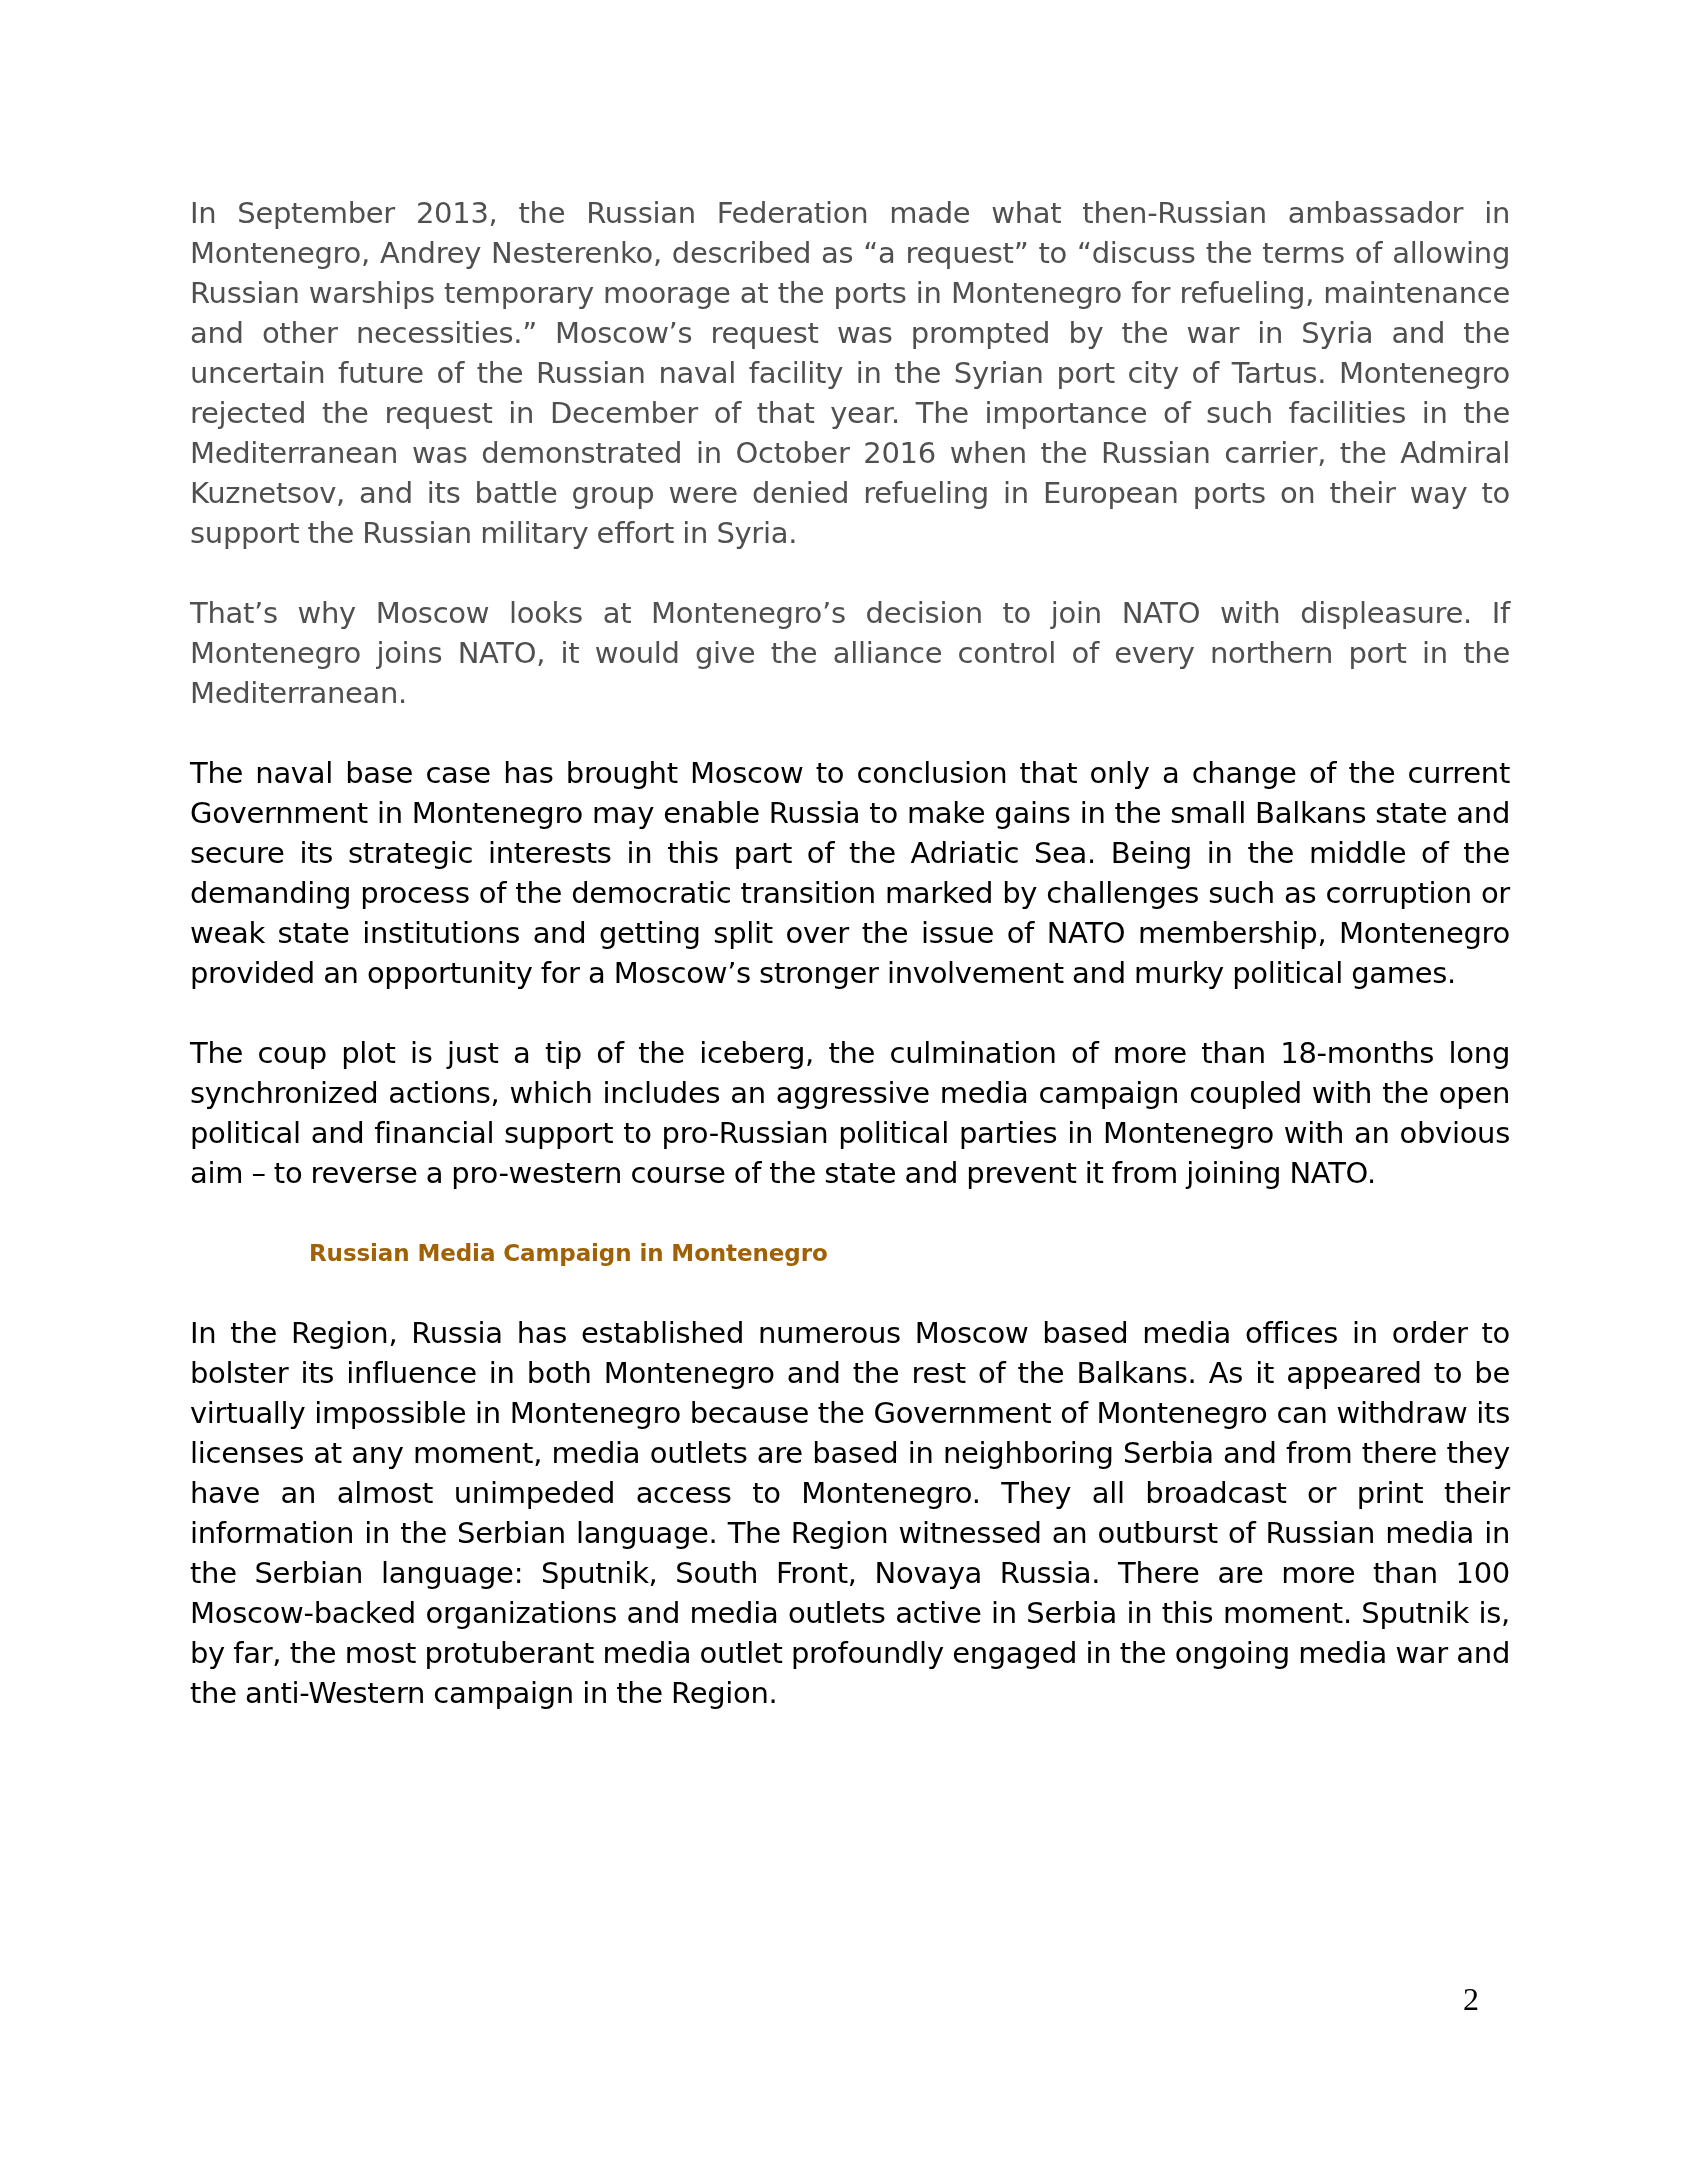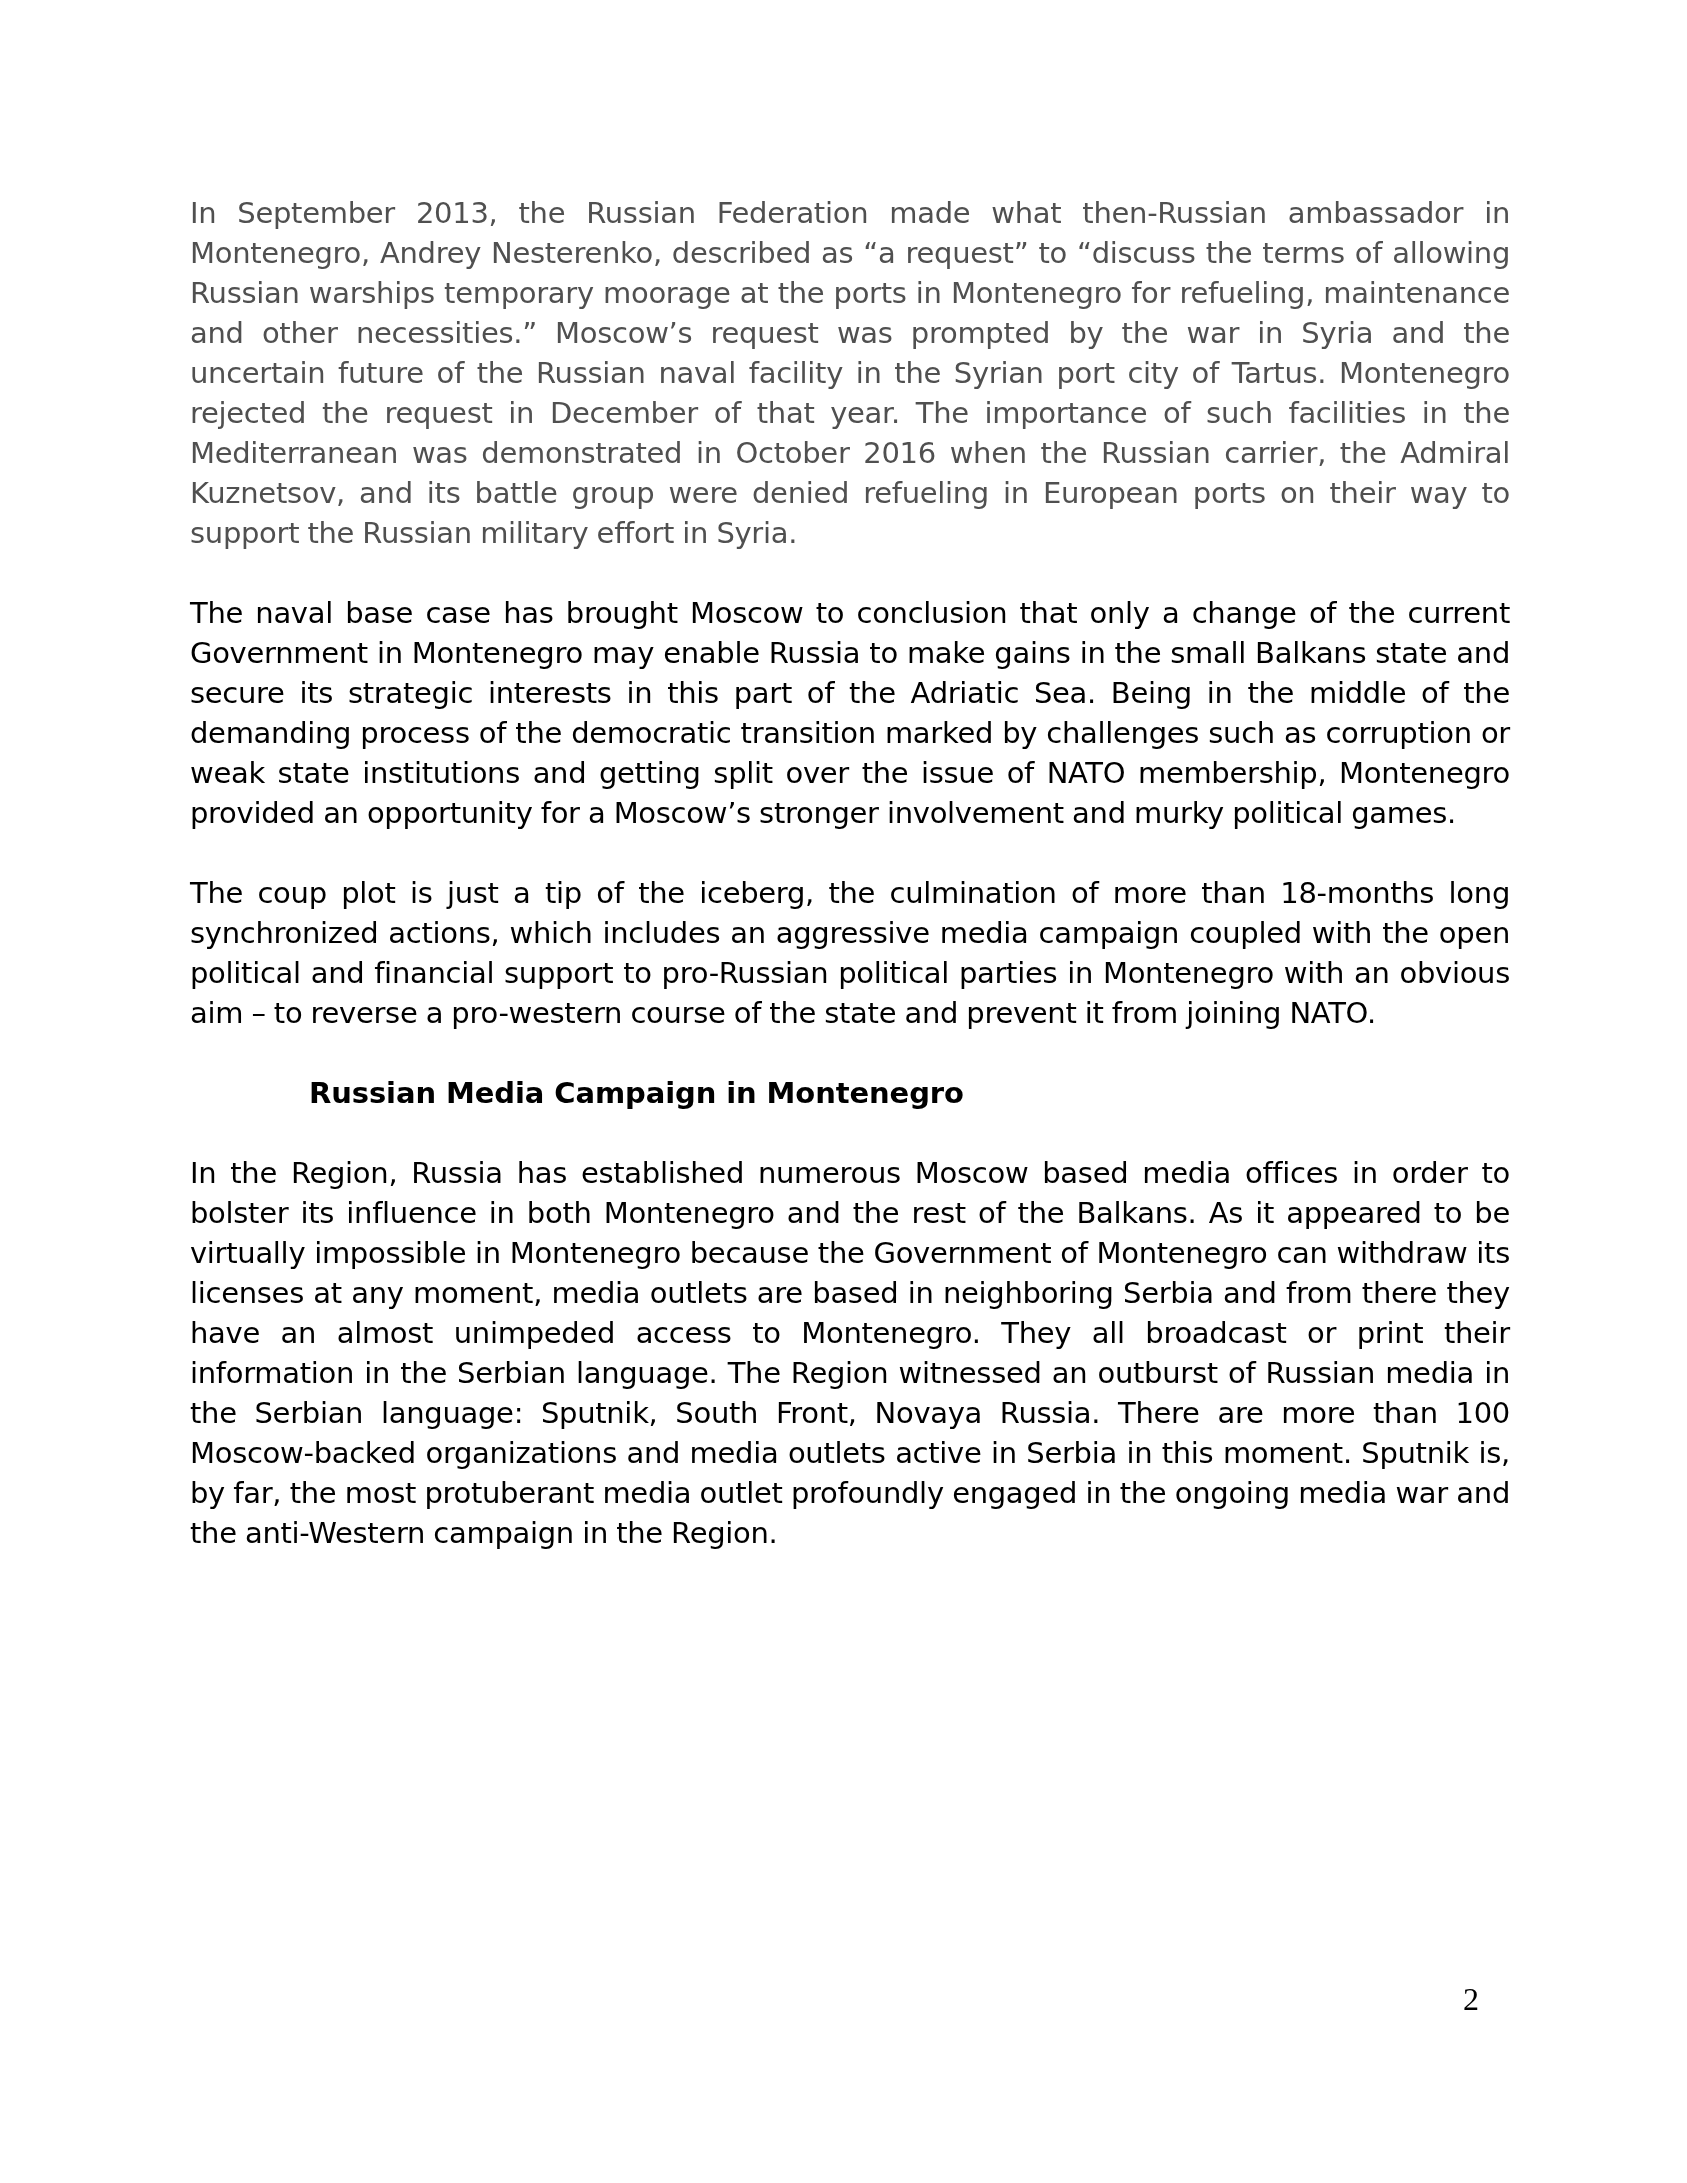--- a/index.html
+++ b/index.html
@@ -30,38 +30,39 @@
       letter-spacing: -0.3px;
       word-spacing: -0.7px;
     }
     .para.gray {
       color: #505050;
     }
     .heading {
       margin: 16px 0 40px 0;
       padding-left: 119px;
       font-weight: bold;
-      font-size: 29px;
+      font-size: 23px;
       letter-spacing: -0.1px;
-      color: #000000;
+      color: #a16207;
     }
     .page-number {
       position: absolute;
       left: 1463px;
       top: 1981px;
       font-family: "Liberation Serif", "DejaVu Serif", serif;
       font-size: 32px;
       color: #000000;
     }
   </style>
 </head>
 <body>
 
 <div class="page">
   <p class="para gray">In September 2013, the Russian Federation made what then-Russian ambassador in Montenegro, Andrey Nesterenko, described as “a request” to “discuss the terms of allowing Russian warships temporary moorage at the ports in Montenegro for refueling, maintenance and other necessities.” Moscow’s request was prompted by the war in Syria and the uncertain future of the Russian naval facility in the Syrian port city of Tartus. Montenegro rejected the request in December of that year. The importance of such facilities in the Mediterranean was demonstrated in October 2016 when the Russian carrier, the Admiral Kuznetsov, and its battle group were denied refueling in European ports on their way to support the Russian military effort in Syria.</p>
+  <p class="para gray">That’s why Moscow looks at Montenegro’s decision to join NATO with displeasure. If Montenegro joins NATO, it would give the alliance control of every northern port in the Mediterranean.</p>
   <p class="para">The naval base case has brought Moscow to conclusion that only a change of the current Government in Montenegro may enable Russia to make gains in the small Balkans state and secure its strategic interests in this part of the Adriatic Sea. Being in the middle of the demanding process of the democratic transition marked by challenges such as corruption or weak state institutions and getting split over the issue of NATO membership, Montenegro provided an opportunity for a Moscow’s stronger involvement and murky political games.</p>
   <p class="para">The coup plot is just a tip of the iceberg, the culmination of more than 18-months long synchronized actions, which includes an aggressive media campaign coupled with the open political and financial support to pro-Russian political parties in Montenegro with an obvious aim – to reverse a pro-western course of the state and prevent it from joining NATO.</p>
   <h2 class="heading">Russian Media Campaign in Montenegro</h2>
   <p class="para">In the Region, Russia has established numerous Moscow based media offices in order to bolster its influence in both Montenegro and the rest of the Balkans. As it appeared to be virtually impossible in Montenegro because the Government of Montenegro can withdraw its licenses at any moment, media outlets are based in neighboring Serbia and from there they have an almost unimpeded access to Montenegro. They all broadcast or print their information in the Serbian language. The Region witnessed an outburst of Russian media in the Serbian language: Sputnik, South Front, Novaya Russia. There are more than 100 Moscow-backed organizations and media outlets active in Serbia in this moment. Sputnik is, by far, the most protuberant media outlet profoundly engaged in the ongoing media war and the anti-Western campaign in the Region.</p>
 </div>
 
 <div class="page-number">2</div>
 
 
 </body></html>

